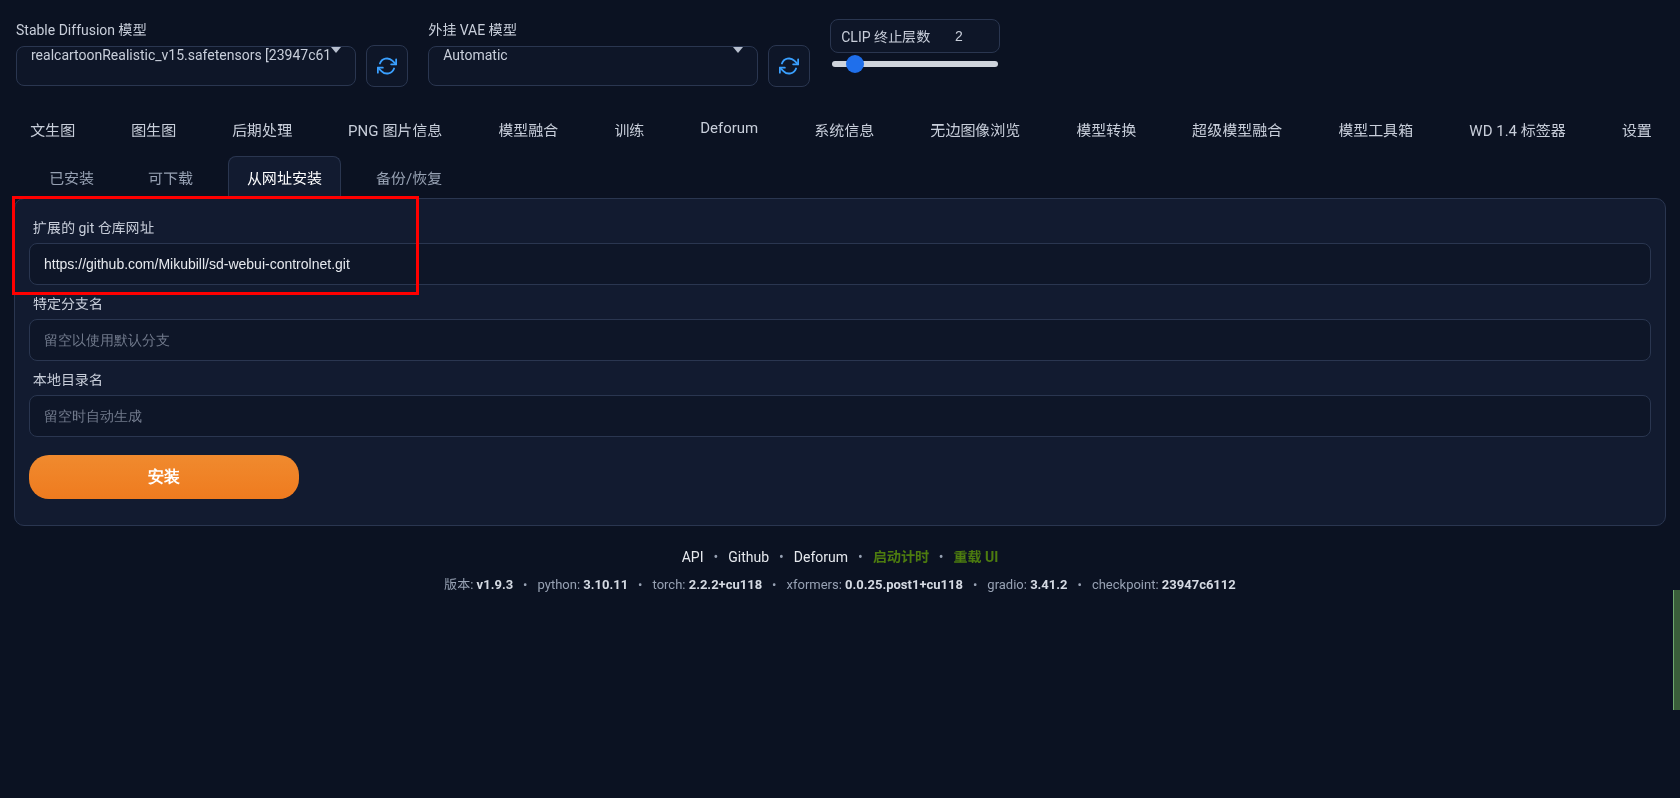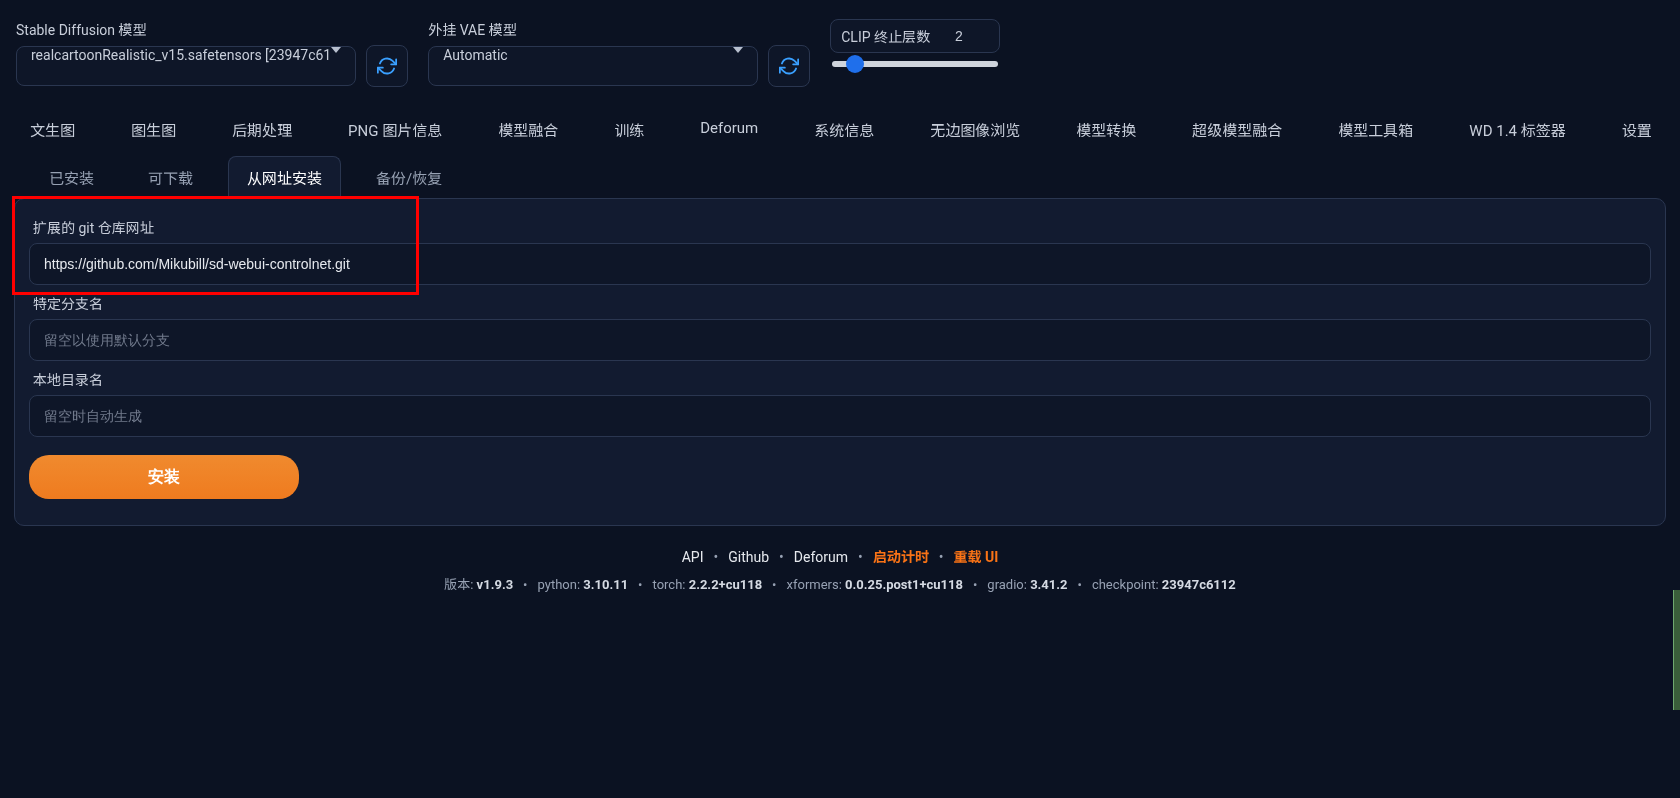--- a/index.html
+++ b/index.html
@@ -71,21 +71,21 @@
   .install-btn{
     margin-top:18px;background:linear-gradient(180deg,var(--accent2),var(--accent));
     border:none;border-radius:20px;color:#fff;font-weight:700;font-size:16px;
     width:270px;height:44px;cursor:pointer;
   }
 
   .hl-box{position:absolute;border:3px solid var(--hl);pointer-events:none;}
 
   .footer{text-align:center;margin-top:20px;color:var(--muted);font-size:13px;}
   .footer .links{color:var(--text);font-size:14px;}
-  .footer .links b{color:#f97316;font-weight:700;text-align:right;}
+  .footer .links b{color:#4d7c0f;font-weight:700;text-align:right;}
   .footer .dot{color:var(--muted);margin:0 10px;}
   .footer .meta{margin-top:8px;}
   .footer .meta b{color:#d5dae3;}
   
   .edge-bar{position:fixed;right:0;top:590px;width:6px;height:120px;background:#3a5e3a;border-left:1px solid #6fa96f;}
 </style>
 </head>
 <body>
 
 <div class="row toprow">

